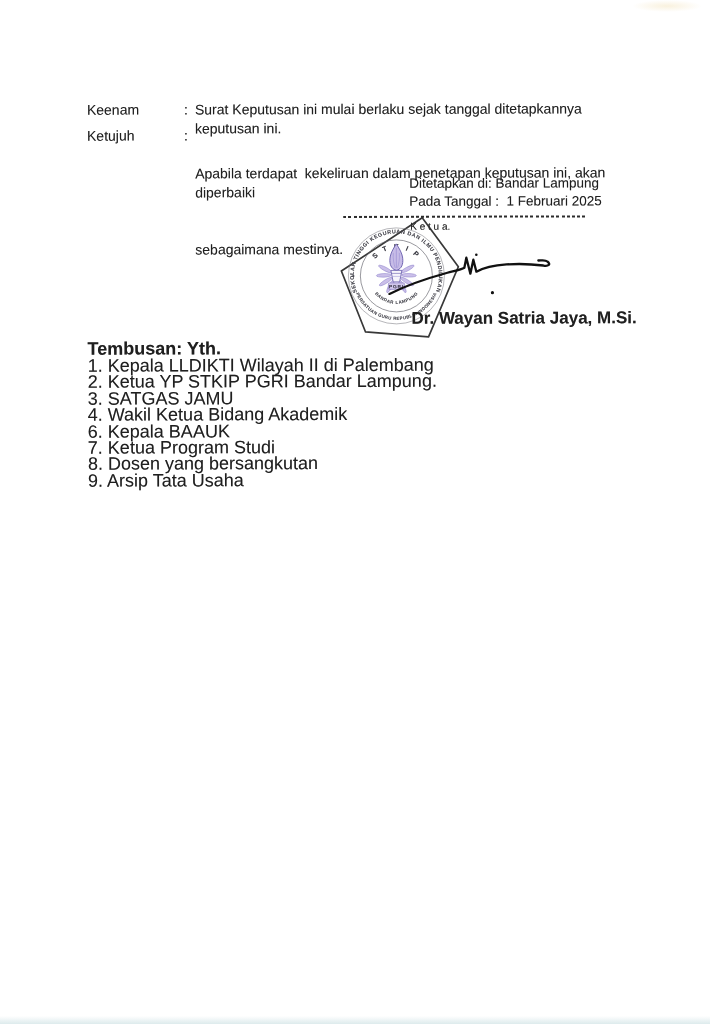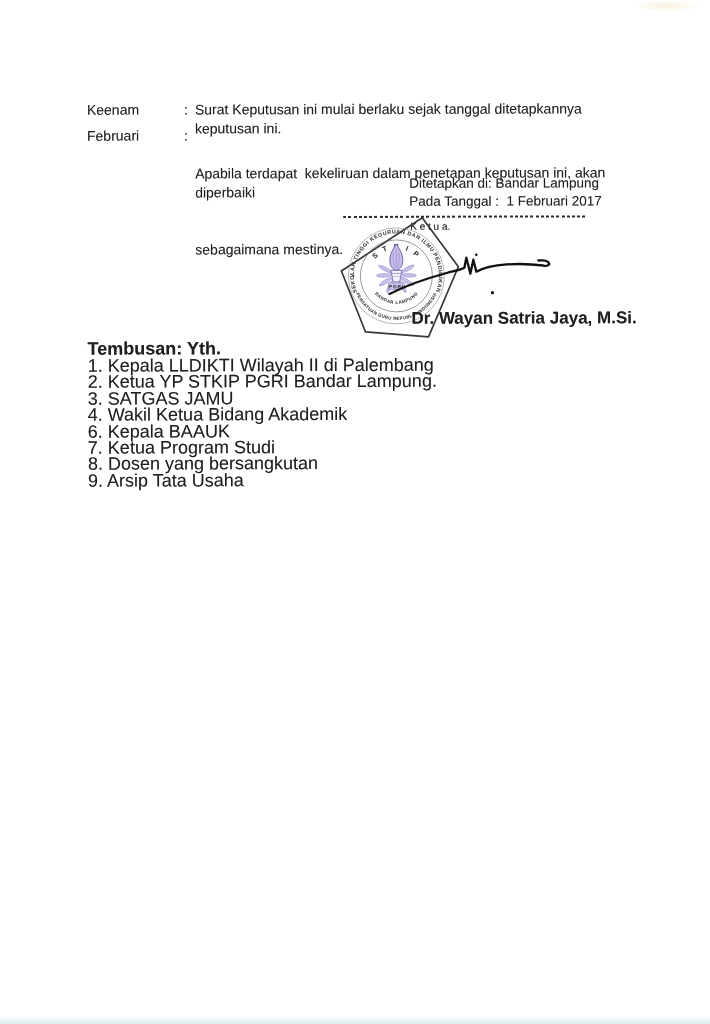--- a/index.html
+++ b/index.html
@@ -56,30 +56,30 @@
 <div class="page">
   <div class="scan">
 
     <div class="decree-row row-1">
       <div class="decree-label">Keenam</div>
       <div class="decree-colon">:</div>
       <div class="decree-text">Surat Keputusan ini mulai berlaku sejak tanggal ditetapkannya keputusan ini.</div>
     </div>
 
     <div class="decree-row row-2">
-      <div class="decree-label">Februari</div>
+      <div class="decree-label">Ketujuh</div>
       <div class="decree-colon">:</div>
       <div class="decree-text">
         <div>Apabila terdapat  kekeliruan dalam penetapan keputusan ini, akan diperbaiki</div>
         <div>sebagaimana mestinya.</div>
       </div>
     </div>
 
     <div class="closing-place">Ditetapkan di: Bandar Lampung</div>
-    <div class="closing-date">Pada Tanggal :  1 Februari 2017</div>
+    <div class="closing-date">Pada Tanggal :  1 Februari 2025</div>
     <div class="dash-line"></div>
     <div class="ketua-line">K e t u a.</div>
 
     <svg class="stamp-svg" width="130" height="130" viewBox="0 0 130 130" aria-hidden="true">
       <defs>
         <path id="arcRingTop" d="M 22.5 81 A 42.5 42.5 0 1 1 99.5 81" fill="none"></path>
         <path id="arcRingBottom" d="M 21.1 81.6 A 44 44 0 0 0 100.9 81.6" fill="none"></path>
         <path id="arcAcronym" d="M 40.3 45.6 A 27 27 0 0 1 81.7 45.6" fill="none"></path>
         <path id="arcCity" d="M 38.1 79.1 A 28 28 0 0 0 83.9 79.1" fill="none"></path>
       </defs>

